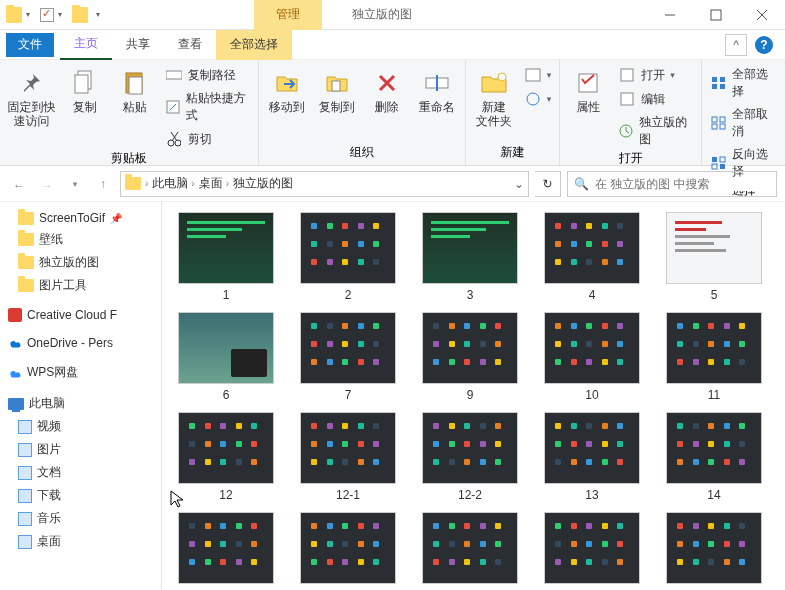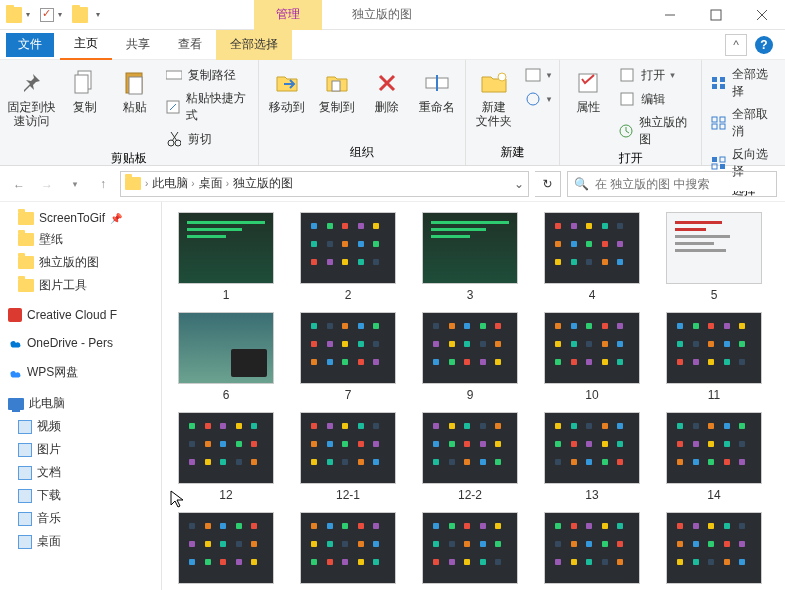--- a/index.html
+++ b/index.html
@@ -5,30 +5,30 @@
 *{box-sizing:border-box;margin:0;padding:0;font-family:"Microsoft YaHei","Segoe UI",sans-serif;font-size:12px;color:#333}
 body{width:785px;height:590px;background:#fff;overflow:hidden;position:relative}
 
 .titlebar{height:30px;display:flex;align-items:center;background:#fff;border-bottom:1px solid #e5e5e5}
 .qat{display:flex;align-items:center;padding:0 6px;gap:2px}
 .qat .folder{width:16px;height:16px;background:#ffd866;border-radius:1px;position:relative}
 .qat .folder::before{content:"";position:absolute;top:-2px;width:8px;height:3px;background:#ffd866;border-radius:1px 1px 0 0}
 .qat .chk{width:14px;height:14px;border:1px solid #999;position:relative}
 .qat .chk::after{content:"✓";position:absolute;top:-2px;left:1px;color:#d04a2a;font-size:11px}
 .qat .drop{font-size:8px;color:#666;padding:0 2px}
-.ctx-tab{background:#fce18d;height:30px;width:68px;display:flex;align-items:center;justify-content:center;color:#a21caf;margin-left:146px}
+.ctx-tab{background:#fce18d;height:30px;width:68px;display:flex;align-items:center;justify-content:center;color:#a16207;margin-left:146px}
 .wintitle{margin-left:30px;color:#666}
 .winctrls{margin-left:auto;display:flex}
 .winctrls div{width:46px;height:30px;display:flex;align-items:center;justify-content:center;color:#555}
 .winctrls div svg{stroke:#555;stroke-width:1;fill:none}
 
 .tabs{height:30px;display:flex;align-items:center;background:#fff;border-bottom:1px solid #ececec}
 .tab-file{background:#1979ca;color:#fff;width:48px;height:24px;display:flex;align-items:center;justify-content:center;margin:0 6px}
 .tab{padding:0 14px;height:30px;display:flex;align-items:center;color:#444}
-.tab.active{border-bottom:2px solid #f97316;color:#000000}
+.tab.active{border-bottom:2px solid #14532d;color:#8b5cf6}
 .tab.ctx{background:#fce18d;color:#333}
 .help{margin-left:auto;margin-right:12px}
 .help-c{width:18px;height:18px;border-radius:50%;background:#1979ca;color:#fff;display:flex;align-items:center;justify-content:center;font-weight:bold}
 .ribbon-toggle{width:22px;height:22px;border:1px solid #ccc;display:flex;align-items:center;justify-content:center;margin-right:2px;color:#666}
 
 .ribbon{height:106px;background:#f5f6f7;border-bottom:1px solid #ddd;display:flex}
 .group{border-right:1px solid #e1e1e1;display:flex;flex-direction:column;padding:4px 8px 0}
 .group-ctrls{flex:1;display:flex;align-items:flex-start;gap:10px}
 .group-label{text-align:center;color:#000000;padding:2px 0 4px}
 .big{display:flex;flex-direction:column;align-items:center;gap:2px;min-width:40px;padding:4px 2px}

